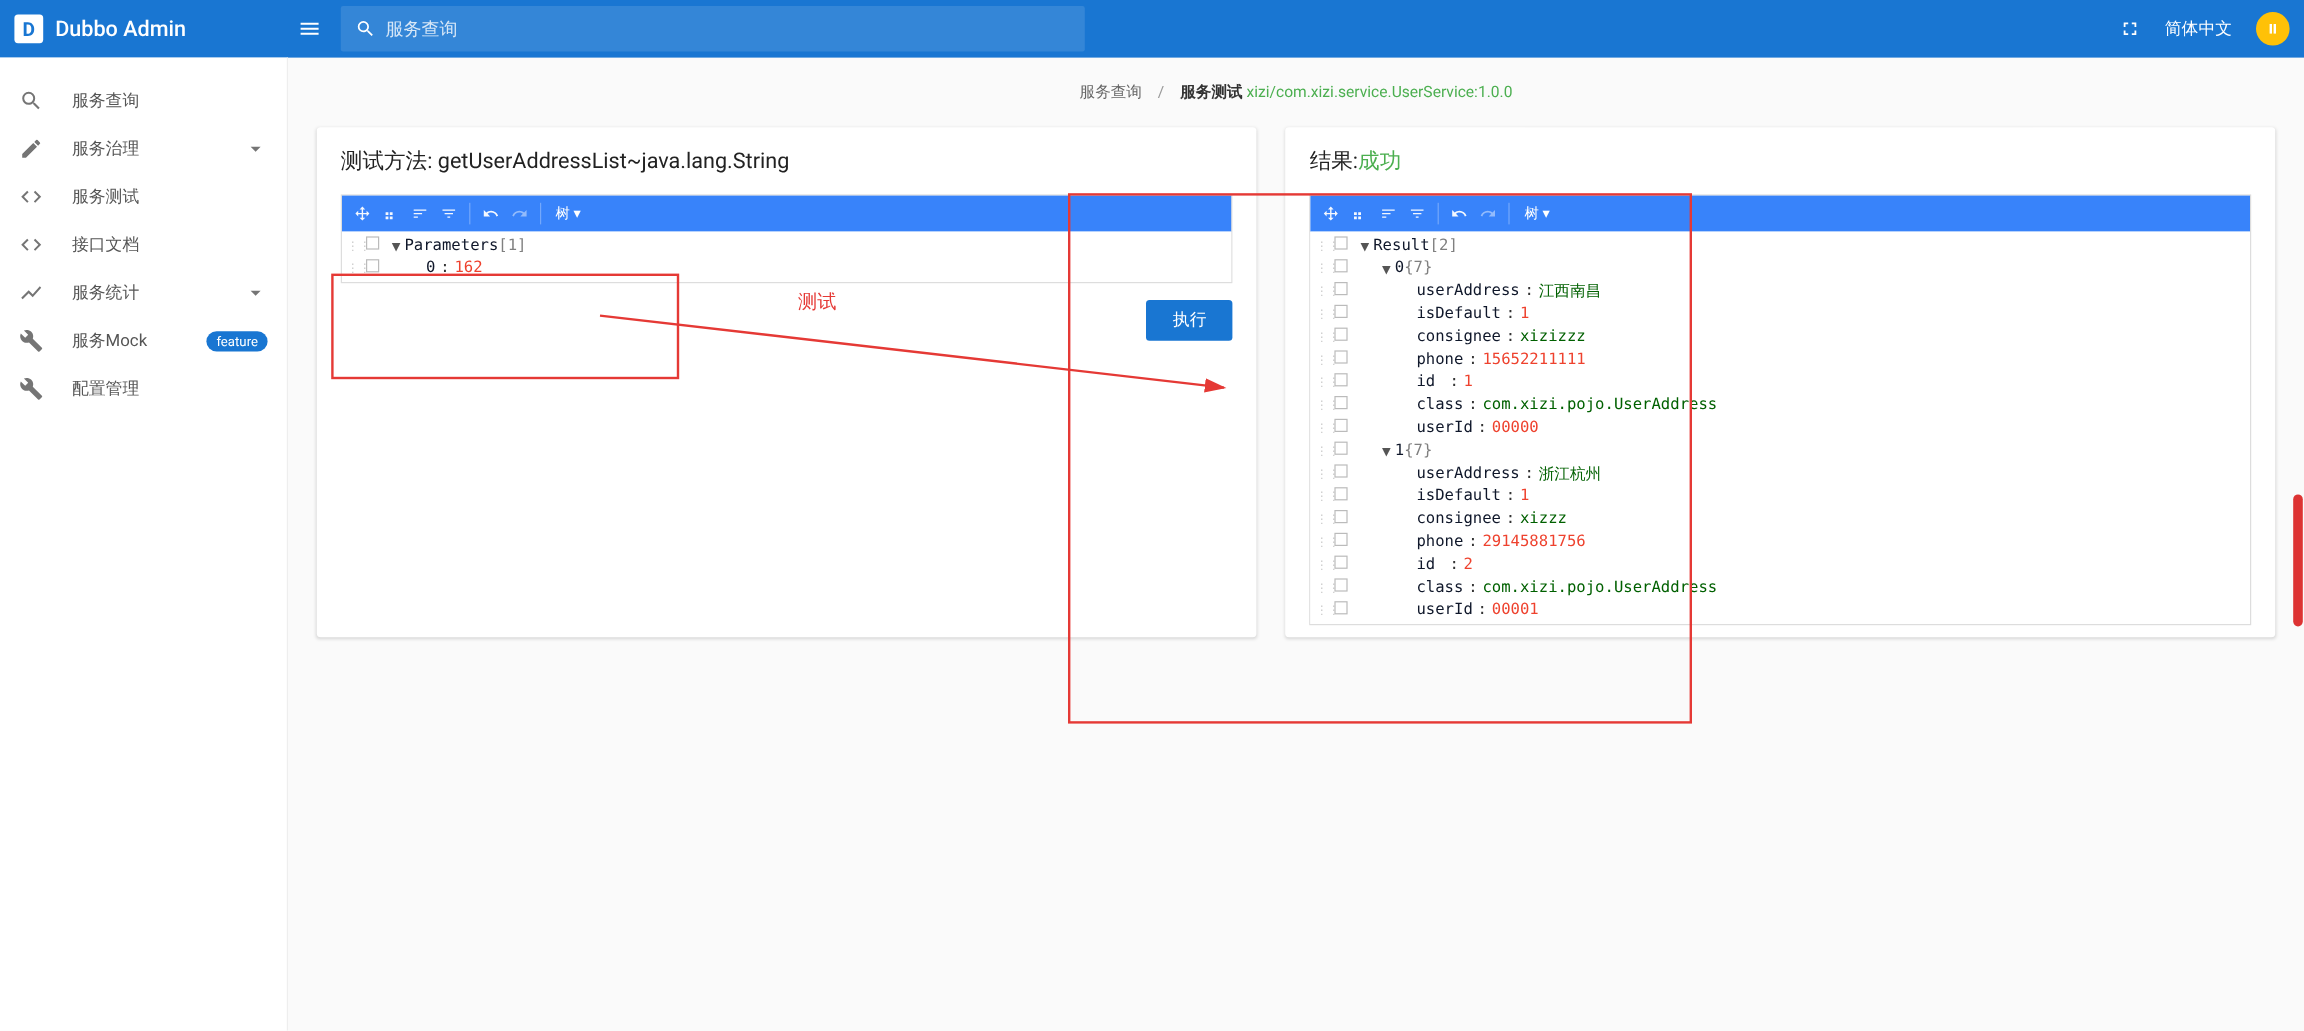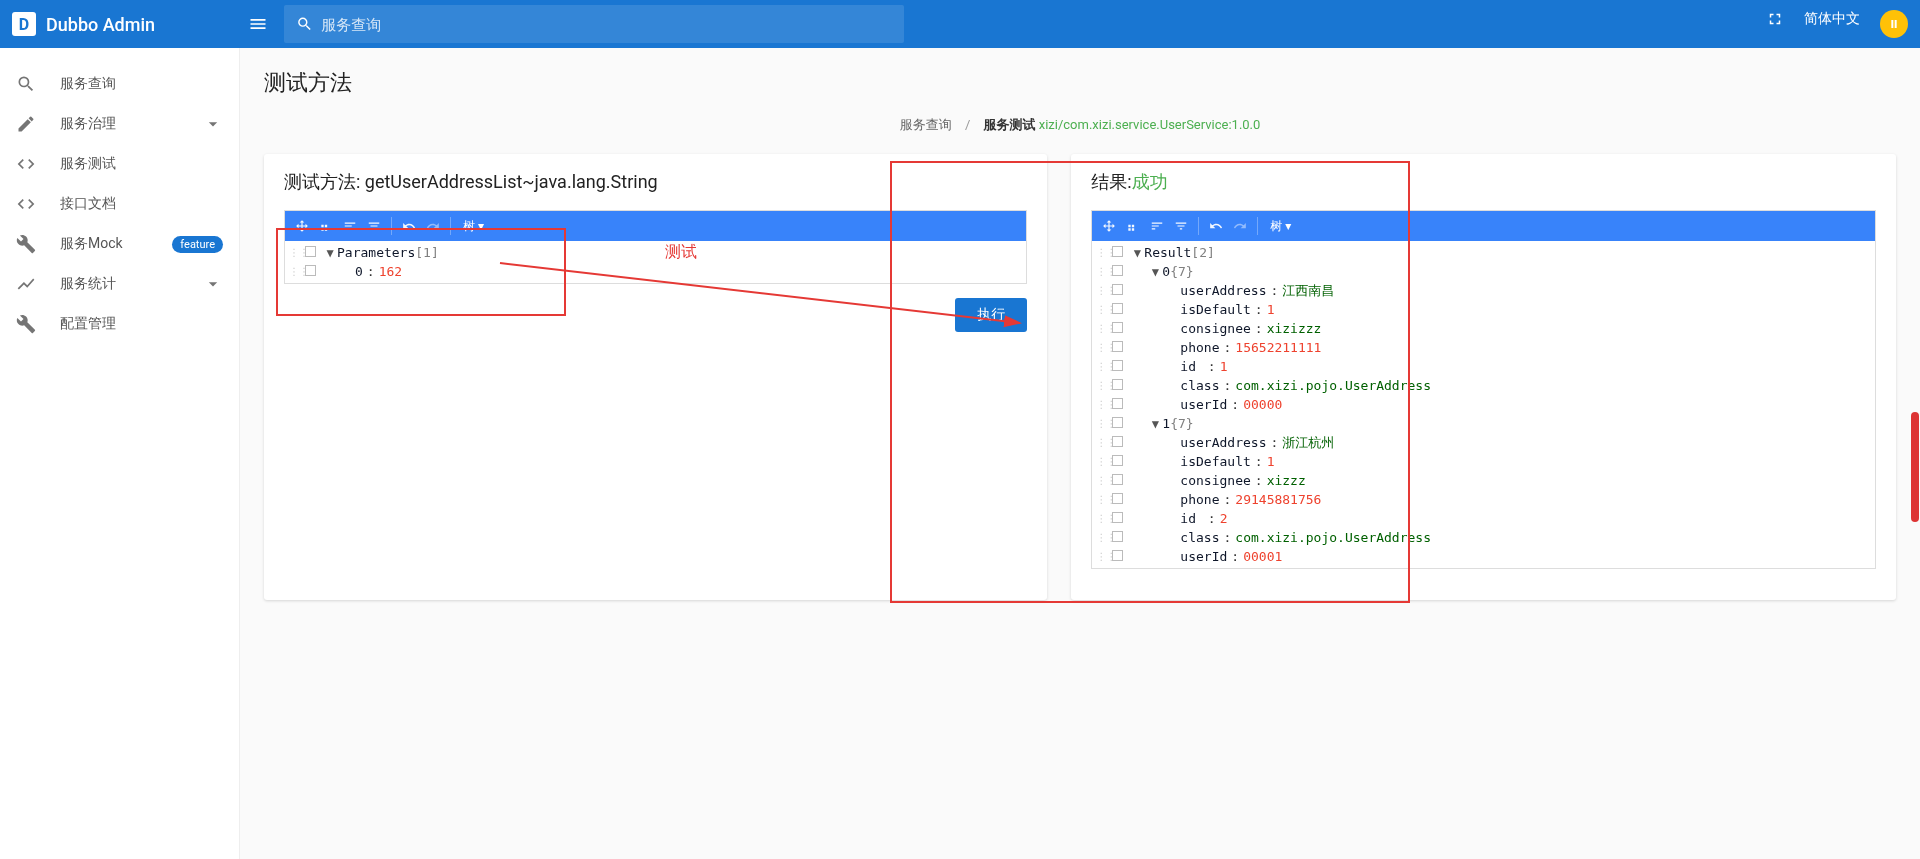--- a/index.html
+++ b/index.html
@@ -5,38 +5,38 @@
 * { margin: 0; padding: 0; box-sizing: border-box; }
 body { font-family: -apple-system, BlinkMacSystemFont, "Segoe UI", Roboto, sans-serif; background: #fafafa; color: #333; overflow: hidden; }
 .topbar { height: 48px; background: #1976d2; display: flex; align-items: center; padding: 0 12px; color: #fff; }
 .logo-box { display: flex; align-items: center; width: 228px; }
 .logo-icon { width: 24px; height: 24px; background: #fff; color: #1976d2; border-radius: 3px; display: flex; align-items: center; justify-content: center; font-weight: bold; margin-right: 10px; }
 .brand { font-size: 18px; font-weight: 500; }
 .menu-btn { color: #fff; padding: 8px; cursor: pointer; margin-right: 8px; }
 .search-wrap { background: rgba(255,255,255,0.12); border-radius: 2px; height: 38px; display: flex; align-items: center; padding: 0 12px; width: 620px; }
 .search-wrap input { background: transparent; border: none; color: #fff; font-size: 15px; margin-left: 8px; outline: none; width: 100%; }
 .search-wrap input::placeholder { color: rgba(255,255,255,0.8); }
-.topbar-right { margin-left: auto; display: flex; gap: 20px; }
+.topbar-right { margin-left: auto; display: flex; align-items: center; gap: 20px; }
 .fullscreen-icon { cursor: pointer; }
 .lang { font-size: 14px; cursor: pointer; }
 .avatar { width: 28px; height: 28px; border-radius: 50%; background: #ffc107; display: flex; align-items: center; justify-content: center; color: #fff; font-weight: bold; }
 .layout { display: flex; height: calc(100vh - 48px); }
 .sidebar { width: 240px; background: #fff; padding-top: 16px; border-right: 1px solid #eee; }
 .nav-item { display: flex; align-items: center; height: 40px; padding: 0 16px; cursor: pointer; font-size: 14px; color: #555; }
 .nav-item .icon { width: 24px; margin-right: 20px; color: #757575; }
 .nav-item .expand { margin-left: auto; color: #757575; }
 .badge { margin-left: auto; background: #1976d2; color: #fff; font-size: 11px; padding: 2px 8px; border-radius: 10px; }
 .main { flex: 1; padding: 20px 24px; overflow: auto; position: relative; }
 .page-title { font-size: 22px; font-weight: 500; color: #222; margin-bottom: 18px; }
 .breadcrumb { font-size: 13px; color: #666; margin-bottom: 20px; text-align: center; }
 .breadcrumb .sep { margin: 0 10px; color: #999; }
 .breadcrumb .link { color: #4caf50; }
 .breadcrumb .bold { font-weight: bold; color: #333; }
 .panels { display: flex; gap: 24px; }
-.card { background: #fff; border-radius: 3px; box-shadow: 0 1px 3px rgba(0,0,0,0.15); padding: 16px 20px 31px; flex: 1; position: relative; }
+.card { background: #fff; border-radius: 3px; box-shadow: 0 1px 3px rgba(0,0,0,0.15); padding: 16px 20px 10px; flex: 1; position: relative; }
 .card-title { font-size: 18px; color: #222; margin-bottom: 16px; }
 .result-success { color: #4caf50; margin-top: 16px; }
 .json-editor { border: 1px solid #ddd; }
 .editor-toolbar { background: #3883fa; height: 30px; display: flex; align-items: center; padding: 0 6px; gap: 2px; }
 .tb-icon { color: #fff; padding: 4px; cursor: pointer; opacity: 0.95; }
 .tb-icon.dim { opacity: 0.45; cursor: default; }
 .tb-sep { width: 1px; height: 18px; background: rgba(255,255,255,0.3); margin: 0 4px; }
 .tb-mode { color: #fff; font-size: 12px; margin-left: 6px; cursor: pointer; }
 .editor-body { background: #fff; font-family: Consolas, Monaco, monospace; font-size: 13px; padding: 2px 0; }
 .tree-row { display: flex; align-items: center; height: 19px; padding-left: 4px; }
@@ -127,51 +127,50 @@
         <span class="icon">
           <svg width="20" height="20" viewBox="0 0 24 24" fill="#757575">
             <path d="M9.4 16.6L4.8 12l4.6-4.6L8 6l-6 6 6 6 1.4-1.4zm5.2 0l4.6-4.6-4.6-4.6L16 6l6 6-6 6-1.4-1.4z"></path>
           </svg>
         </span>
         <span>接口文档</span>
       </div>
       <div class="nav-item">
         <span class="icon">
           <svg width="20" height="20" viewBox="0 0 24 24" fill="#757575">
+            <path d="M3.5 18.49l6-6.01 4 4L22 6.92l-1.41-1.41-7.09 7.97-4-4L2 16.99z"></path>
+          </svg>
+        </span>
+        <span>服务统计</span>
+        <span class="expand">
+          <svg width="20" height="20" viewBox="0 0 24 24" fill="#757575">
+            <path d="M7 10l5 5 5-5z"></path>
+          </svg>
+        </span>
+      </div>
+      <div class="nav-item">
+        <span class="icon">
+          <svg width="20" height="20" viewBox="0 0 24 24" fill="#757575">
             <path d="M22.7 19l-9.1-9.1c.9-2.3.4-5-1.5-6.9-2-2-5-2.4-7.4-1.3L9 6 6 9 1.6 4.7C.4 7.1.9 10.1 2.9 12.1c1.9 1.9 4.6 2.4 6.9 1.5l9.1 9.1c.4.4 1 .4 1.4 0l2.3-2.3c.5-.4.5-1.1.1-1.4z"></path>
           </svg>
         </span>
         <span>服务Mock</span>
         <span class="badge">feature</span>
       </div>
       <div class="nav-item">
         <span class="icon">
           <svg width="20" height="20" viewBox="0 0 24 24" fill="#757575">
-            <path d="M3.5 18.49l6-6.01 4 4L22 6.92l-1.41-1.41-7.09 7.97-4-4L2 16.99z"></path>
-          </svg>
-        </span>
-        <span>服务统计</span>
-        <span class="expand">
-          <svg width="20" height="20" viewBox="0 0 24 24" fill="#757575">
-            <path d="M7 10l5 5 5-5z"></path>
-          </svg>
-        </span>
-      </div>
-      <div class="nav-item">
-        <span class="icon">
-          <svg width="20" height="20" viewBox="0 0 24 24" fill="#757575">
             <path d="M22.7 19l-9.1-9.1c.9-2.3.4-5-1.5-6.9-2-2-5-2.4-7.4-1.3L9 6 6 9 1.6 4.7C.4 7.1.9 10.1 2.9 12.1c1.9 1.9 4.6 2.4 6.9 1.5l9.1 9.1c.4.4 1 .4 1.4 0l2.3-2.3c.5-.4.5-1.1.1-1.4z"></path>
           </svg>
         </span>
         <span>配置管理</span>
       </div>
     </div>
 
   <div class="main">
-    <div class="page-title">测试方法</div>
     <div class="breadcrumb">
       <span>服务查询</span>
       <span class="sep">/</span>
       <span class="bold">服务测试</span>
       <span class="link">xizi/com.xizi.service.UserService:1.0.0</span>
     </div>
 
     <div class="panels">
       <div class="card" style="flex:0 0 48%;">
         <div class="card-title">测试方法: getUserAddressList~java.lang.String</div>

